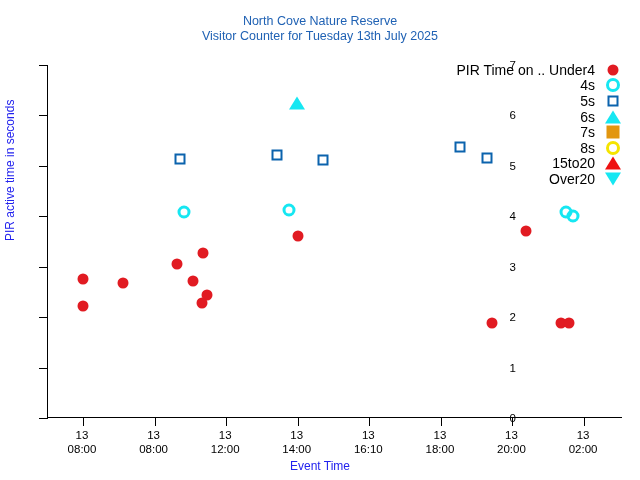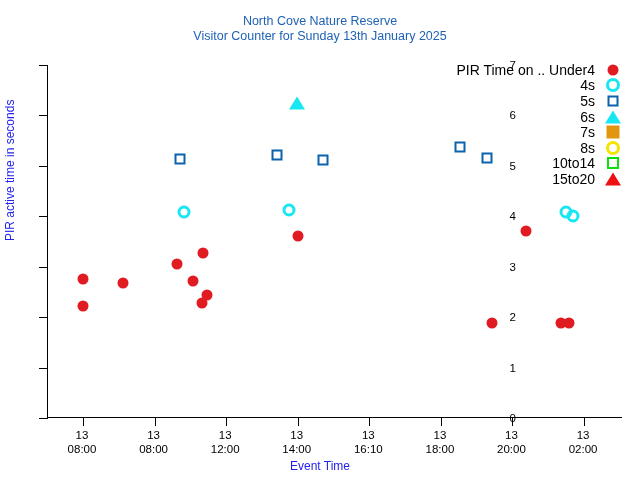--- a/index.html
+++ b/index.html
@@ -45,21 +45,21 @@
   .g-triangle-red{width:0;height:0;border-left:8px solid transparent;border-right:8px solid transparent;border-bottom:13px solid #ee1111;}
   .g-triangle-down-cyan{width:0;height:0;border-left:8px solid transparent;border-right:8px solid transparent;border-top:13px solid #16e7f2;}
 </style>
 </head>
 <body>
 
 <div id="root">
 
   <div class="title-block">
     <div>North Cove Nature Reserve</div>
-    <div>Visitor Counter for Sunday 13th January 2025</div>
+    <div>Visitor Counter for Tuesday 13th July 2025</div>
   </div>
 
   <div class="axis-title-y">PIR active time in seconds</div>
   <div class="axis-title-x">Event Time</div>
 
   <div class="plot-frame">
     <div id="yticks">
         <div class="ytick" style="top: 353px;"></div>
         <div class="ytick" style="top: 302.57px;"></div>
         <div class="ytick" style="top: 252.14px;"></div>
@@ -158,26 +158,26 @@
           <span class="gl g-square-filled-orange"></span>
         </span>
       </div>
       <div class="legend-row">
         <span class="legend-label">8s</span>
         <span class="legend-marker">
           <span class="gl g-circle-open-yellow"></span>
         </span>
       </div>
       <div class="legend-row">
-        <span class="legend-label">10to14</span>
+        <span class="legend-label">15to20</span>
         <span class="legend-marker">
-          <span class="gl g-square-open-green"></span>
+          <span class="gl g-triangle-red"></span>
         </span>
       </div>
       <div class="legend-row">
-        <span class="legend-label">15to20</span>
+        <span class="legend-label">Over20</span>
         <span class="legend-marker">
-          <span class="gl g-triangle-red"></span>
+          <span class="gl g-triangle-down-cyan"></span>
         </span>
       </div>
     </div>
 
 </div>
 
 </body></html>

